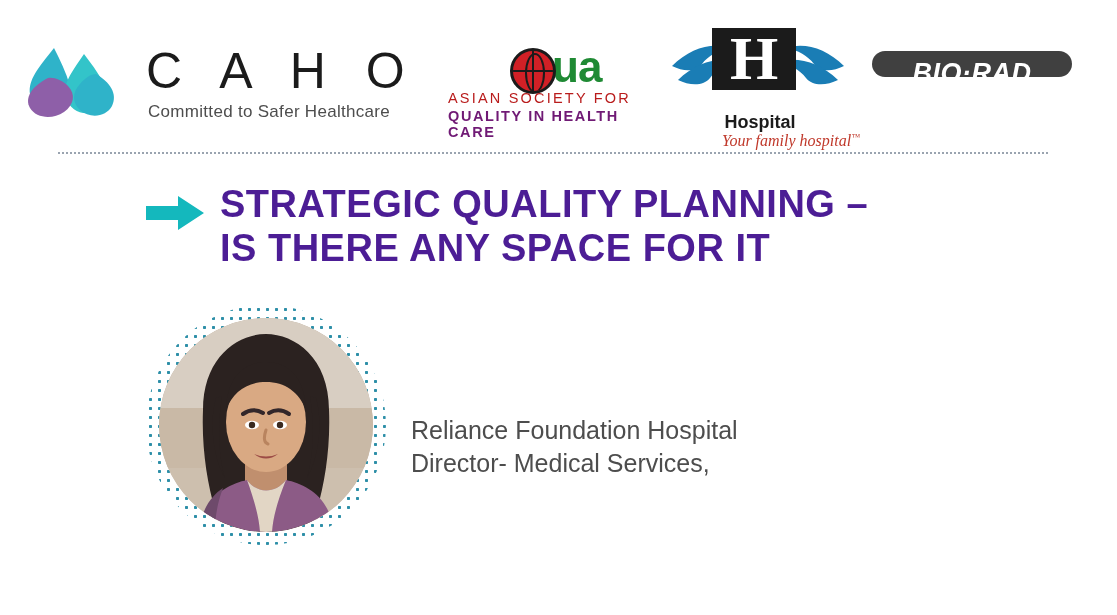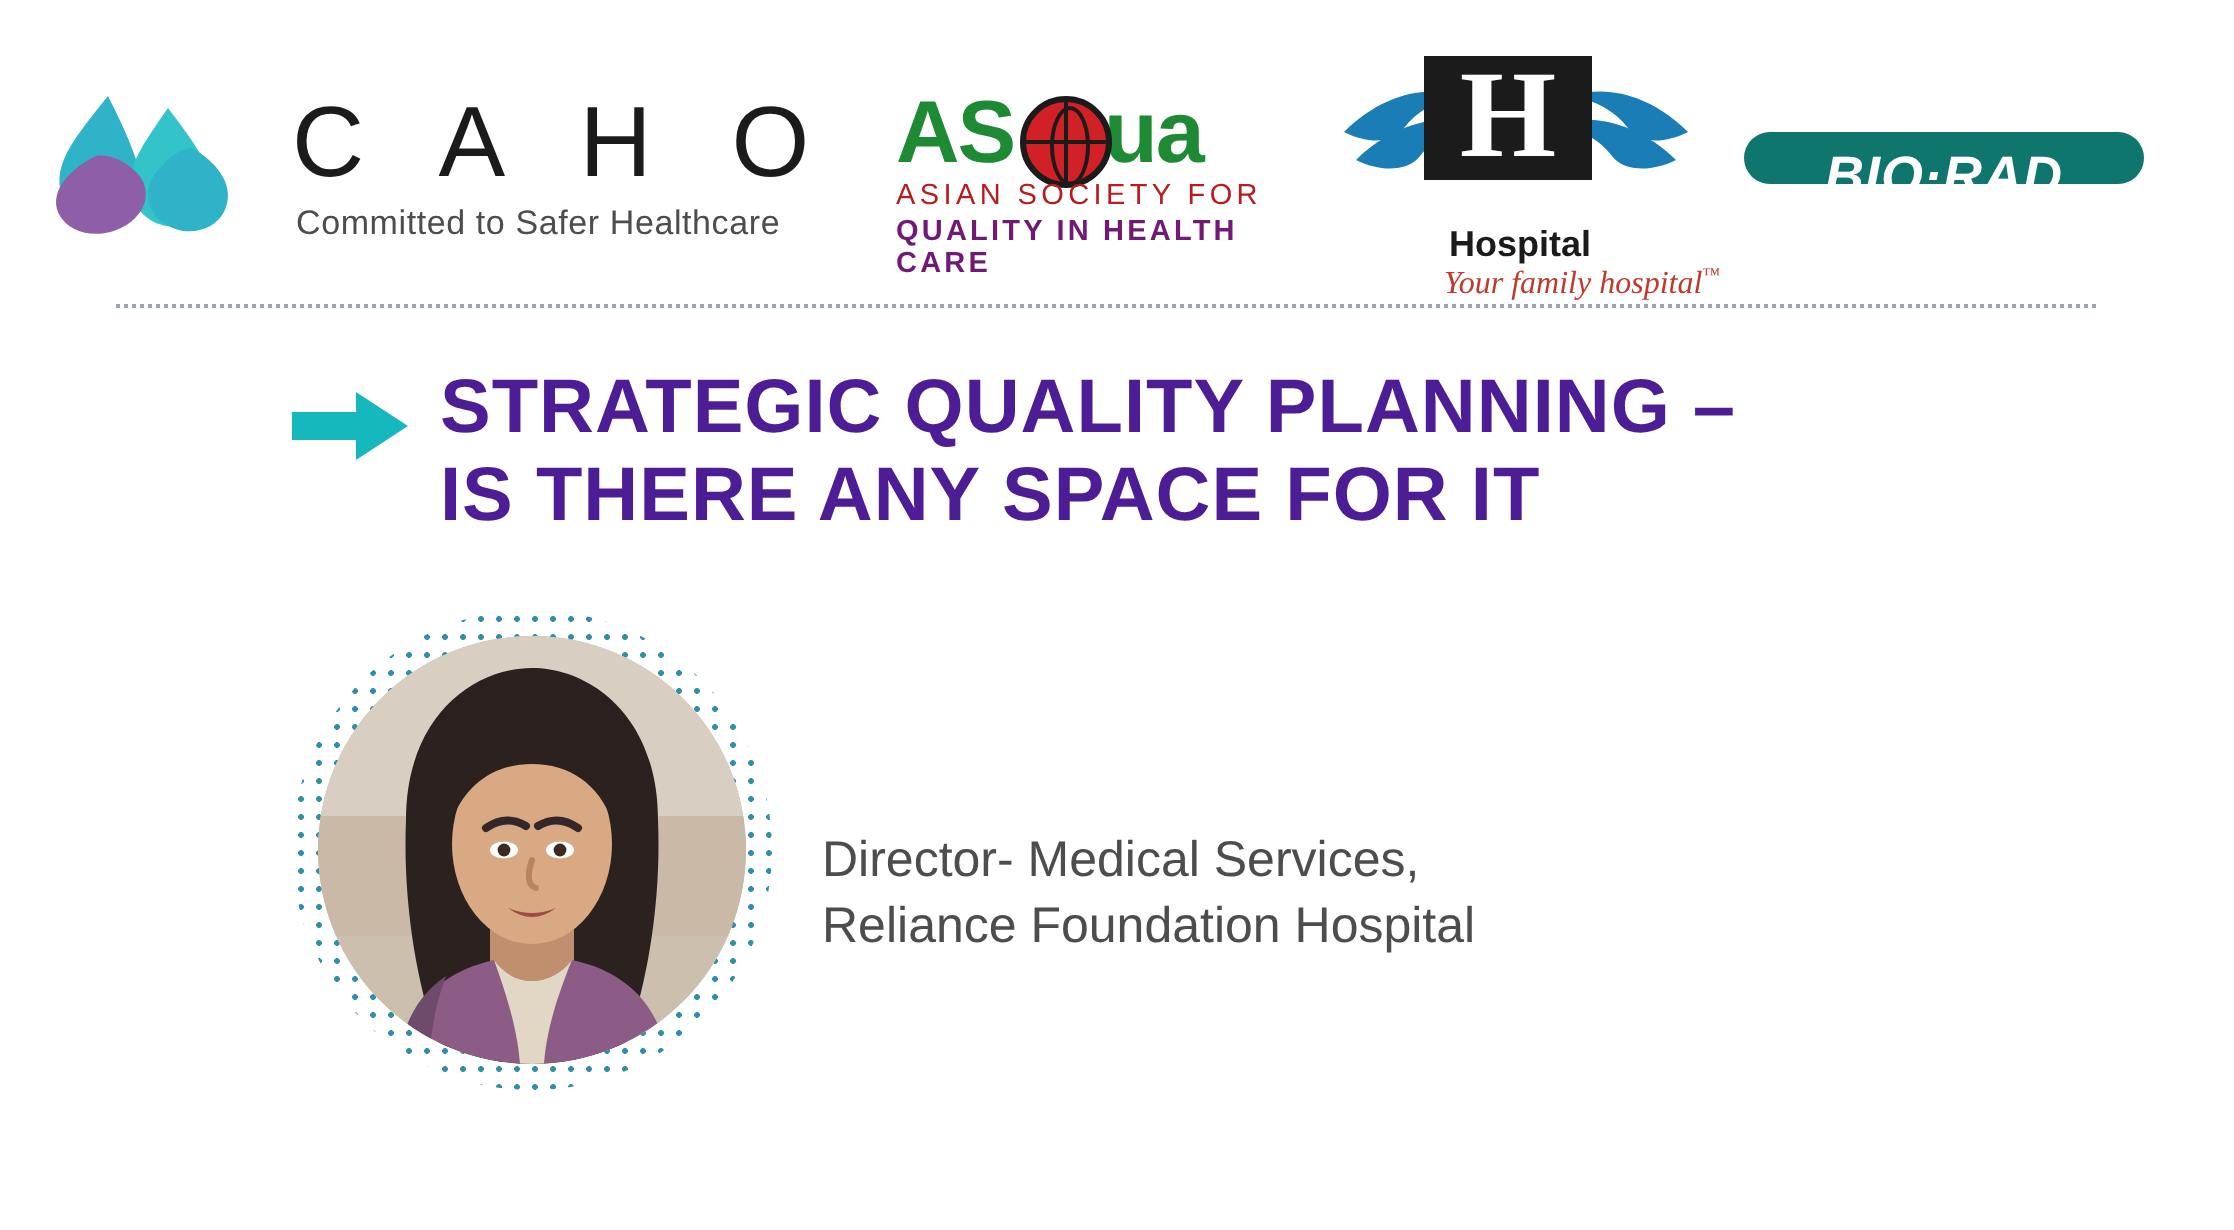--- a/index.html
+++ b/index.html
@@ -207,24 +207,24 @@
   }
   .hira-tag .tm {
     font-size: 9px;
     vertical-align: super;
   }
 
   
   .biorad-logo {
     position: absolute;
     left: 872px;
-    top: 48px;
+    top: 33px;
     width: 200px;
     height: 26px;
-    background: #0f766e;
+    background: #404040;
     border-radius: 22px;
   }
   .biorad-text {
     position: absolute;
     left: 0;
     top: 0;
     width: 200px;
     height: 44px;
     line-height: 44px;
     text-align: center;
@@ -346,21 +346,20 @@
         <path d="M66 10 C52 30 44 42 48 54 C52 66 64 72 76 68 C88 64 92 52 86 40 C80 28 72 18 66 10 Z" fill="#33c4c9"></path>
         <path d="M30 34 C14 42 6 54 12 64 C18 74 34 76 46 68 C56 61 58 50 50 42 C44 36 36 33 30 34 Z" fill="#8e5fa8"></path>
         <path d="M78 30 C92 38 100 50 94 62 C88 73 72 75 62 66 C54 59 54 48 62 40 C67 34 73 30 78 30 Z" fill="#2fb3c9"></path>
       </svg>
     </div>
     <div class="caho-word">C A H O</div>
     <div class="caho-tag">Committed to Safer Healthcare</div>
   </div>
 
   <div class="asqua-logo">
-    <div class="asqua-main">AS</div>
     <div class="asqua-main" style="left:104px;">ua</div>
     <div class="asqua-globe">
       <div class="meridian"></div>
       <div class="equator"></div>
       <div class="ellipse"></div>
     </div>
     <div class="asqua-line1">ASIAN SOCIETY FOR</div>
     <div class="asqua-line2">QUALITY IN HEALTH CARE</div>
   </div>
 
@@ -437,16 +436,16 @@
 
           <path d="M40 214 C44 178 70 166 88 162 C98 176 116 176 127 162 C146 166 171 178 175 214 Z" fill="#8c5b86"></path>
           <path d="M88 162 C96 184 100 200 101 214 L113 214 C114 200 118 184 127 162 C116 176 98 176 88 162 Z" fill="#e2d6c5"></path>
           <path d="M40 214 C42 192 52 178 64 170 C58 186 56 200 56 214 Z" fill="#6e4a6b"></path>
         </g>
       </svg>
     </div>
   </div>
 
   <div class="speaker-role">
+    <div>Reliance Foundation Hospital</div>
     <div>Director- Medical Services,</div>
-    <div>Reliance Foundation Hospital</div>
   </div>
 </div>
 
 </body></html>

